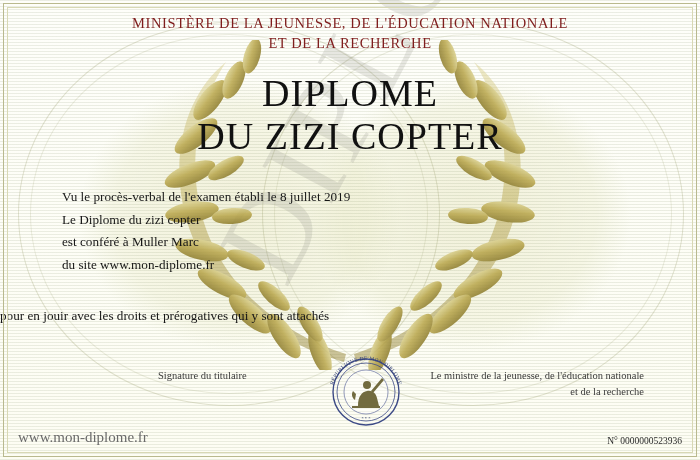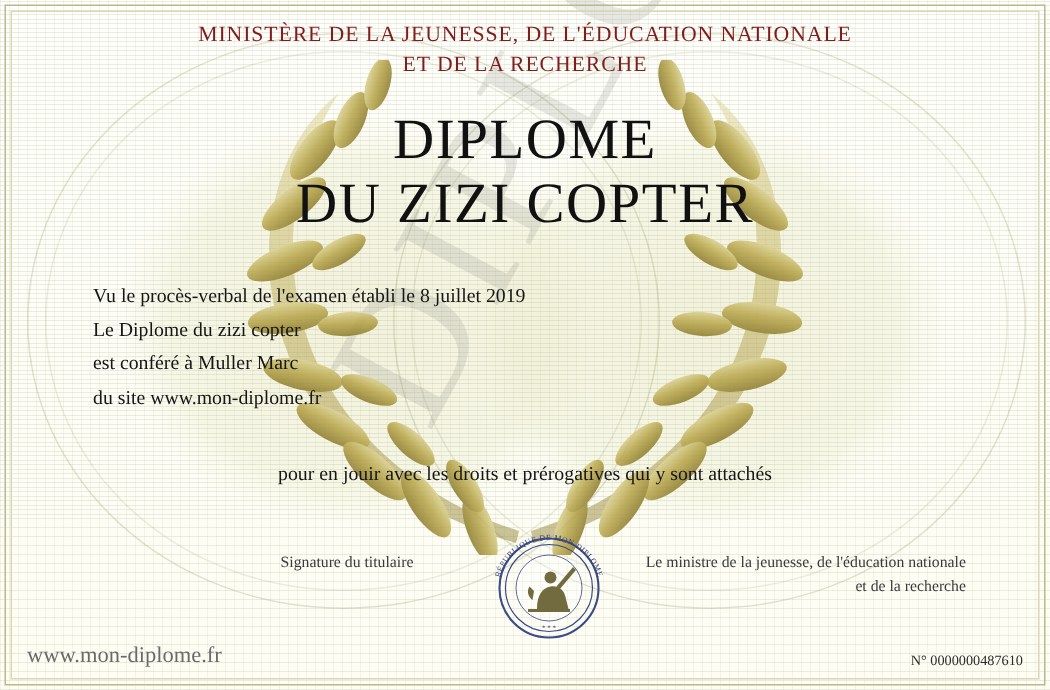--- a/index.html
+++ b/index.html
@@ -130,32 +130,30 @@
     font-size: 13.2px;
     line-height: 1.72;
     color: #161616;
   }
   .body-text .line { white-space: nowrap; }
 
   .enjoy {
     position: absolute;
     left: 0; right: 0;
     top: 308px;
-    text-align: center;
     font-size: 13.2px;
     color: #161616;
   }
 
   .sig-left {
     position: absolute;
     left: 158px;
     top: 370px;
     font-size: 10.5px;
     color: #3a3a3a;
-    margin-left: 29px;
   }
   .sig-right {
     position: absolute;
     left: 404px;
     top: 368px;
     width: 240px;
     font-size: 10.5px;
     line-height: 1.5;
     color: #3a3a3a;
     text-align: right;
@@ -298,18 +296,18 @@
         <path d="M36 58 C36 48 40 44 45 43 C50 42 54 45 55 50 L57 58 Z"></path>
         <circle cx="45" cy="37" r="4"></circle>
         <path d="M30 58 L58 58 L58 60 L30 60 Z"></path>
         <path d="M49 43 L60 30 L62 32 L51 45 Z"></path>
         <path d="M33 52 C30 50 29 46 31 43 L34 46 Z"></path>
       </g>
       <text x="44" y="72" text-anchor="middle" font-family="Liberation Serif, serif" font-size="4.6" fill="#2f3c74">* * *</text>
     </svg>
 
     <div class="footer-left">www.mon-diplome.fr</div>
-    <div class="footer-right">N° 0000000487610</div>
+    <div class="footer-right">N° 0000000523936</div>
   </div>
 
   <div class="frame-outer"></div>
   <div class="frame-inner"></div>
 </div>
 
 </body></html>

